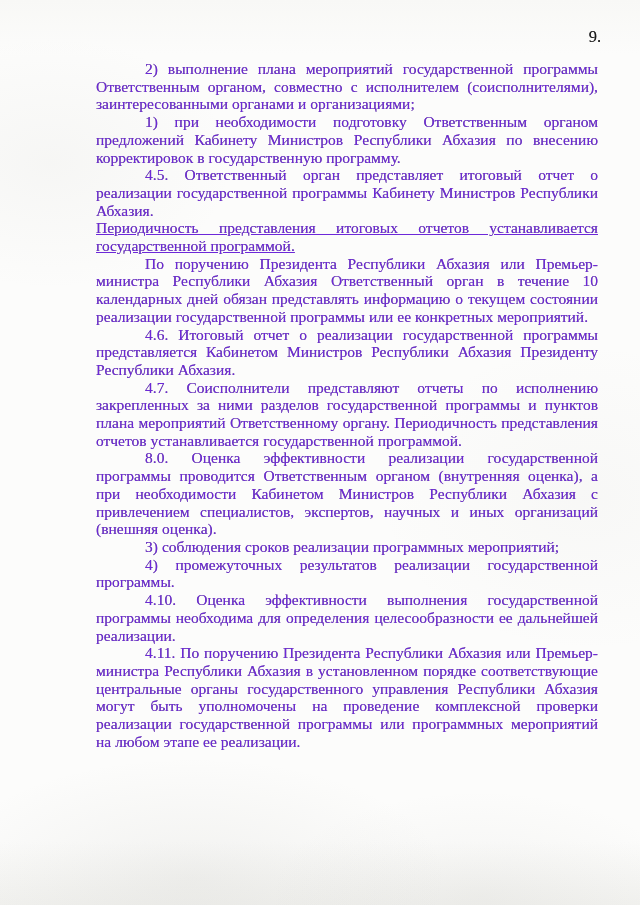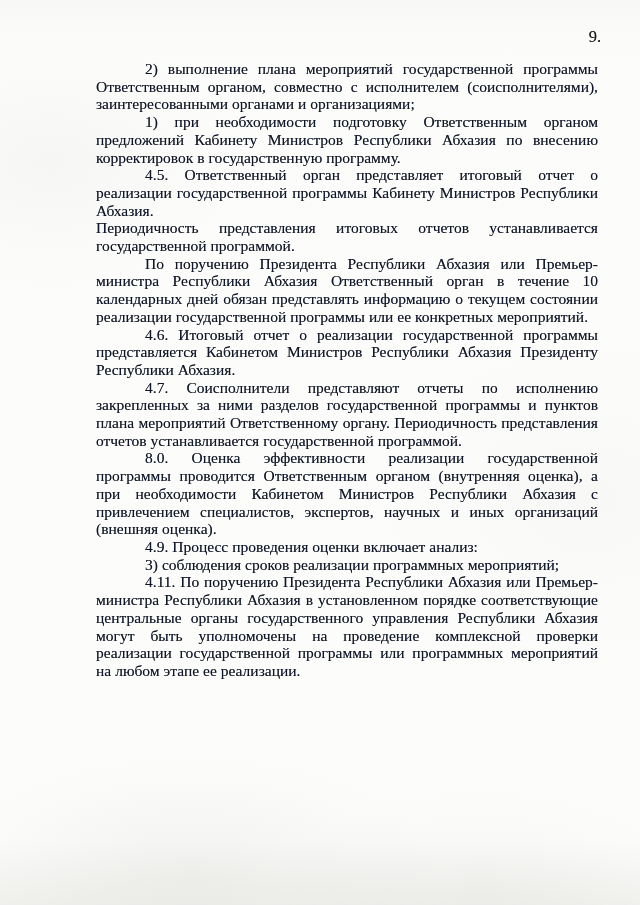--- a/index.html
+++ b/index.html
@@ -38,36 +38,37 @@
     left: 96px;
     width: 502px;
   }
   .para {
     margin: 0;
     padding: 0;
     font-size: 15.5px;
     line-height: 17.7px;
     text-align: justify;
     text-indent: 49px;
-    color: #0f172a;
+    color: #6d28d9;
     text-shadow: 0 0 0.3px rgba(20,20,20,0.55);
     word-spacing: 0.1px;
   }
-  .para.noindent { text-indent: 0; }
+  .para.noindent { text-indent: 0; text-decoration: underline; }
 </style>
 </head>
 <body>
 
 <div class="page-number">9.</div>
 
 <div class="text-block">
   <p class="para">2) выполнение плана мероприятий государственной программы Ответственным органом, совместно с исполнителем (соисполнителями), заинтересованными органами и организациями;</p>
   <p class="para">1) при необходимости подготовку Ответственным органом предложений Кабинету Министров Республики Абхазия по внесению корректировок в государственную программу.</p>
   <p class="para">4.5. Ответственный орган представляет итоговый отчет о реализации государственной программы Кабинету Министров Республики Абхазия.</p>
   <p class="para noindent">Периодичность представления итоговых отчетов устанавливается государственной программой.</p>
   <p class="para">По поручению Президента Республики Абхазия или Премьер-министра Республики Абхазия Ответственный орган в течение 10 календарных дней обязан представлять информацию о текущем состоянии реализации государственной программы или ее конкретных мероприятий.</p>
   <p class="para">4.6. Итоговый отчет о реализации государственной программы представляется Кабинетом Министров Республики Абхазия Президенту Республики Абхазия.</p>
   <p class="para">4.7. Соисполнители представляют отчеты по исполнению закрепленных за ними разделов государственной программы и пунктов плана мероприятий Ответственному органу. Периодичность представления отчетов устанавливается государственной программой.</p>
   <p class="para">8.0. Оценка эффективности реализации государственной программы проводится Ответственным органом (внутренняя оценка), а при необходимости Кабинетом Министров Республики Абхазия с привлечением специалистов, экспертов, научных и иных организаций (внешняя оценка).</p>
-  <p class="para">4.9. Процесс проведения оценки включает анализ:</p>
   <p class="para">3) соблюдения сроков реализации программных мероприятий;</p>
+  <p class="para">4) промежуточных результатов реализации государственной программы.</p>
+  <p class="para">4.10. Оценка эффективности выполнения государственной программы необходима для определения целесообразности ее дальнейшей реализации.</p>
   <p class="para">4.11. По поручению Президента Республики Абхазия или Премьер-министра Республики Абхазия в установленном порядке соответствующие центральные органы государственного управления Республики Абхазия могут быть уполномочены на проведение комплексной проверки реализации государственной программы или программных мероприятий на любом этапе ее реализации.</p>
 </div>
 
 </body></html>

